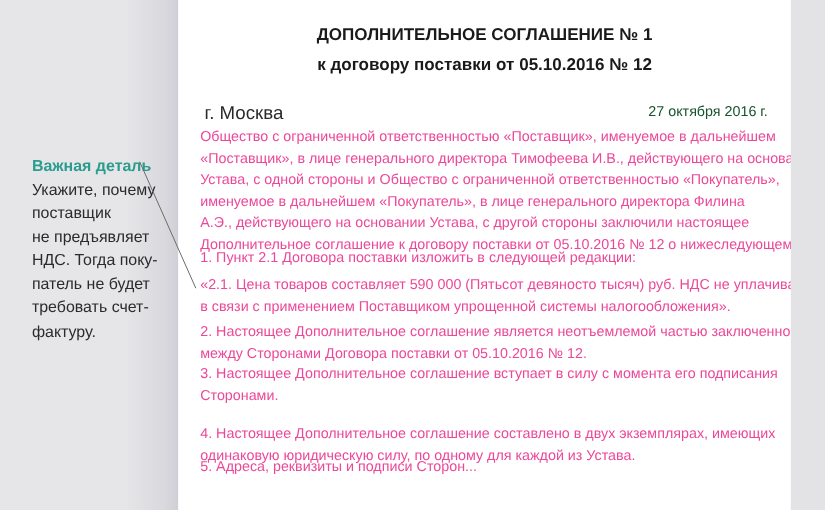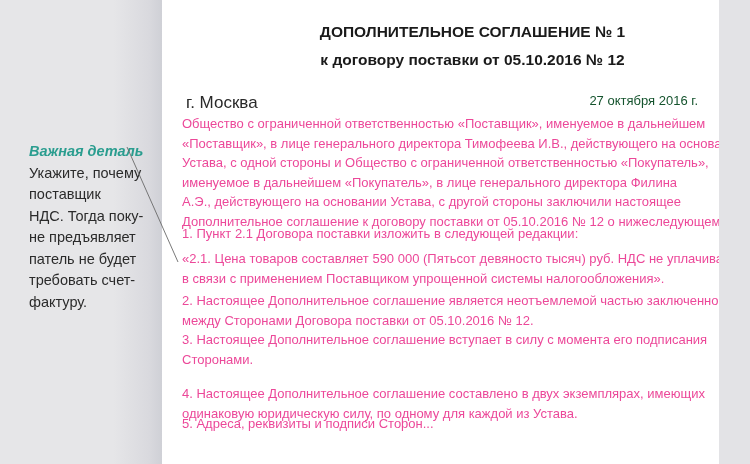--- a/index.html
+++ b/index.html
@@ -9,32 +9,32 @@
       font-family: "Liberation Sans", "DejaVu Sans", sans-serif;
     }
     .left-panel {
       position: absolute; left: 0; top: 0; width: 162px; height: 464px;
       background: linear-gradient(to right, #e6e6e8 0%, #e6e6e8 70%, #d9d9de 92%, #cfd0d6 100%);
     }
     .note {
       position: absolute; left: 29px; top: 141px; width: 130px;
       font-size: 14.5px; line-height: 21.5px; color: #2b2b2b;
     }
-    .note-title { color: #2a9d8f; font-weight: bold; font-style: italic; }
+    .note-title { color: #2a9d8f; font-weight: bold; }
     .right-strip {
       position: absolute; left: 719px; top: 0; width: 31px; height: 464px;
       background: #e3e3e6;
     }
     .page {
       position: absolute; left: 162px; top: 0; width: 557px; height: 464px;
       background: #ffffff;
     }
     .doc-title {
       position: absolute; left: 0; width: 557px; text-align: center;
-      font-weight: bold; color: #1a1a1a; font-size: 15.5px; padding-left: 32px;
+      font-weight: bold; color: #1a1a1a; font-size: 15.5px;
     }
     .t1 { top: 23px; }
     .t2 { top: 51px; }
     .city { position: absolute; left: 24px; top: 93px; font-size: 17px; color: #2a2a2a; }
     .date { position: absolute; right: 21px; top: 93px; font-size: 13px; color: #14532d; }
     .body-text {
       position: absolute; left: 20px; width: 520px;
       font-size: 13px; line-height: 19.5px; color: #ec4899;
     }
     .p-intro { top: 114px; }
@@ -48,22 +48,22 @@
     svg.leader { position: absolute; left: 0; top: 0; width: 750px; height: 464px; pointer-events: none; }
   </style>
 </head>
 <body>
 
 <div class="left-panel">
   <div class="note">
     <div class="note-title">Важная деталь</div>
     <div>Укажите, почему</div>
     <div>поставщик</div>
+    <div>не предъявляет</div>
     <div>НДС. Тогда поку-</div>
-    <div>не предъявляет</div>
     <div>патель не будет</div>
     <div>требовать счет-</div>
     <div>фактуру.</div>
   </div>
 </div>
 
 <div class="page">
   <div class="doc-title t1">ДОПОЛНИТЕЛЬНОЕ СОГЛАШЕНИЕ № 1</div>
   <div class="doc-title t2">к договору поставки от 05.10.2016 № 12</div>
 

